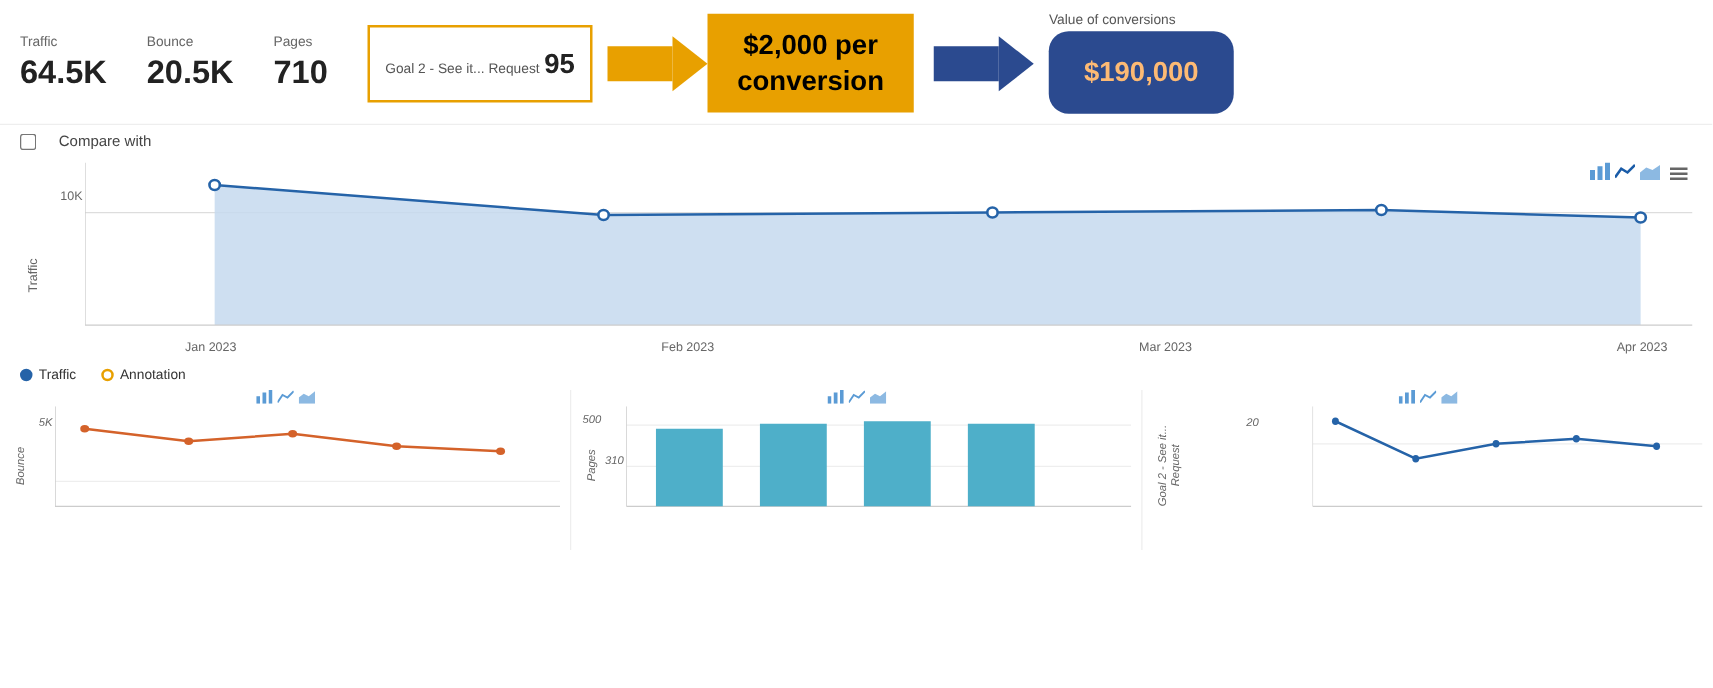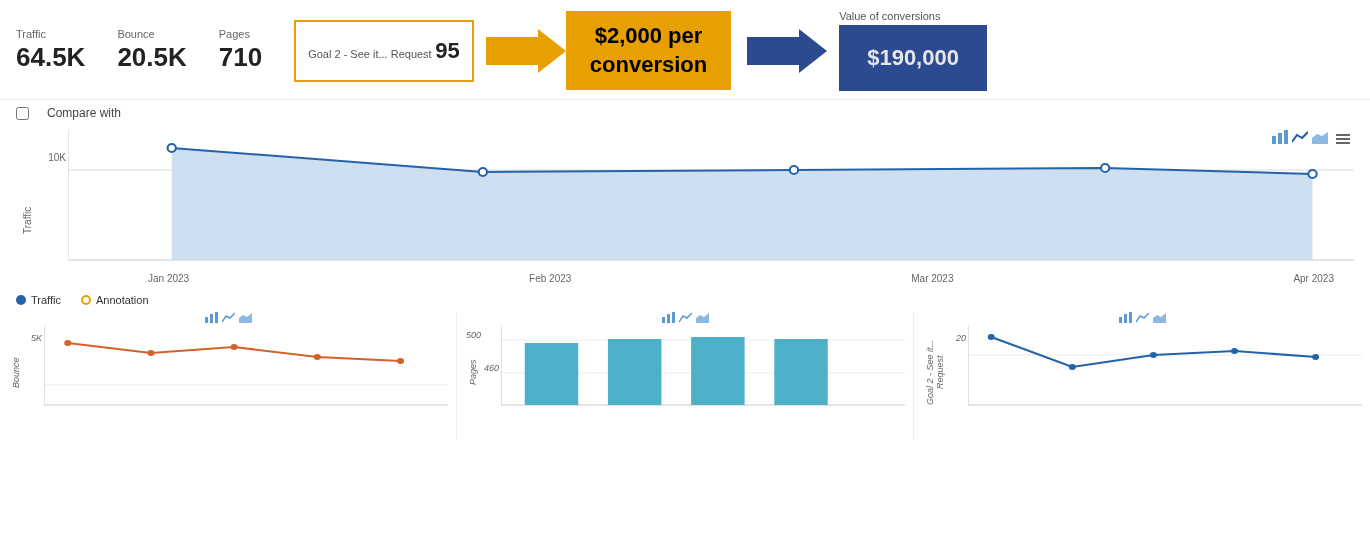--- a/index.html
+++ b/index.html
@@ -99,24 +99,25 @@
       flex-direction: column;
       align-items: flex-start;
     }
     .value-box-label {
       font-size: 11px;
       color: #555;
       margin-bottom: 3px;
     }
     .value-box {
       background: #2b4a8f;
-      color: #e5e5e5;
+      color: #fdba74;
       font-size: 22px;
       font-weight: bold;
       padding: 20px 28px;
+      border-radius: 16px;
     }
 
     
     .compare-row {
       display: flex;
       align-items: center;
       padding: 6px 16px;
       gap: 18px;
     }
     .compare-checkbox {
@@ -398,21 +399,21 @@
           <polyline points="0,10 4,4 8,6 13,1" fill="none" stroke="#5b9bd5" stroke-width="1.5"></polyline>
         </svg>
       <svg width="13" height="11" viewBox="0 0 13 11">
           <polygon points="0,11 0,6 4,3 8,5 13,1 13,11" fill="#5b9bd5" opacity="0.7"></polygon>
         </svg>
     </div>
     <div style="display:flex; height:95px;">
       <div style="writing-mode:vertical-rl; transform:rotate(180deg); font-size:9px; color:#666; width:16px; display:flex; align-items:center; justify-content:center;">Pages</div>
       <div style="font-size:9px; color:#666; width:20px; position:relative;">
         <span style="position:absolute; top:5px; right:20px;">500</span>
-        <span style="position:absolute; top:38px; right:2px;">460</span>
+        <span style="position:absolute; top:38px; right:2px;">310</span>
       </div>
       <div style="flex:1; position:relative;">
         <svg width="100%" height="90" viewBox="0 0 340 90" preserveAspectRatio="none">
           <line x1="0" y1="15" x2="340" y2="15" stroke="#eee" stroke-width="1"></line>
           <line x1="0" y1="48" x2="340" y2="48" stroke="#eee" stroke-width="1"></line>
           <line x1="0" y1="0" x2="0" y2="80" stroke="#ccc" stroke-width="1"></line>
           <line x1="0" y1="80" x2="340" y2="80" stroke="#ccc" stroke-width="1"></line>
 
           <rect x="20" y="18" width="45" height="62" fill="#4eafc9"></rect>
           <rect x="90" y="14" width="45" height="66" fill="#4eafc9"></rect>
@@ -430,21 +431,21 @@
           <rect x="5" y="2" width="3" height="9" fill="#5b9bd5"></rect>
           <rect x="10" y="0" width="3" height="11" fill="#5b9bd5"></rect>
         </svg>
       <svg width="13" height="11" viewBox="0 0 13 11">
           <polyline points="0,10 4,4 8,6 13,1" fill="none" stroke="#5b9bd5" stroke-width="1.5"></polyline>
         </svg>
       <svg width="13" height="11" viewBox="0 0 13 11">
           <polygon points="0,11 0,6 4,3 8,5 13,1 13,11" fill="#5b9bd5" opacity="0.7"></polygon>
         </svg>
     </div>
-    <div style="display:flex; height:95px;">
+    <div style="display:flex; height:95px;gap:41px;">
       <div style="writing-mode:vertical-rl; transform:rotate(180deg); font-size:9px; color:#666; width:28px; display:flex; align-items:center; justify-content:center; line-height:1.1; text-align:center;">Goal 2 - See it... Request</div>
       <div style="font-size:9px; color:#666; width:18px; position:relative;">
         <span style="position:absolute; top:8px; right:2px;">20</span>
       </div>
       <div style="flex:1; position:relative;">
         <svg width="100%" height="90" viewBox="0 0 340 90" preserveAspectRatio="none">
           <line x1="0" y1="30" x2="340" y2="30" stroke="#eee" stroke-width="1"></line>
           <line x1="0" y1="0" x2="0" y2="80" stroke="#ccc" stroke-width="1"></line>
           <line x1="0" y1="80" x2="340" y2="80" stroke="#ccc" stroke-width="1"></line>
           <polyline points="20,12 90,42 160,30 230,26 300,32" fill="none" stroke="#2563a8" stroke-width="2"></polyline>

